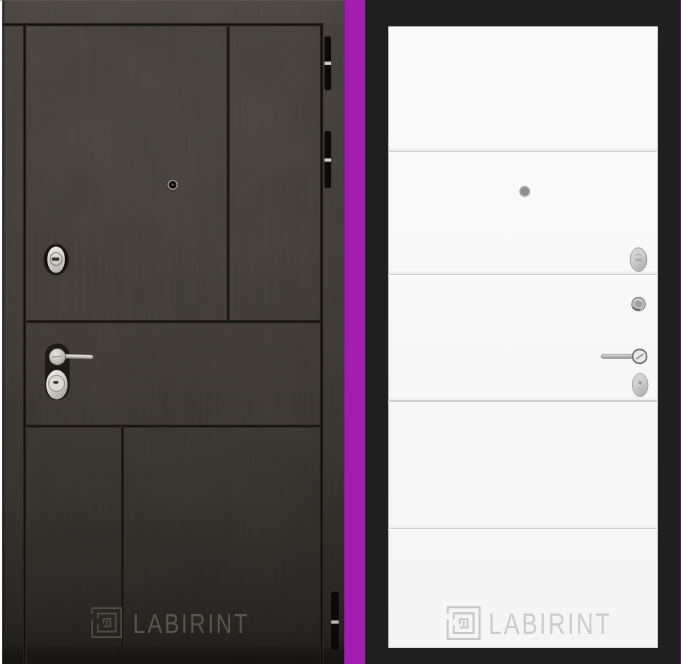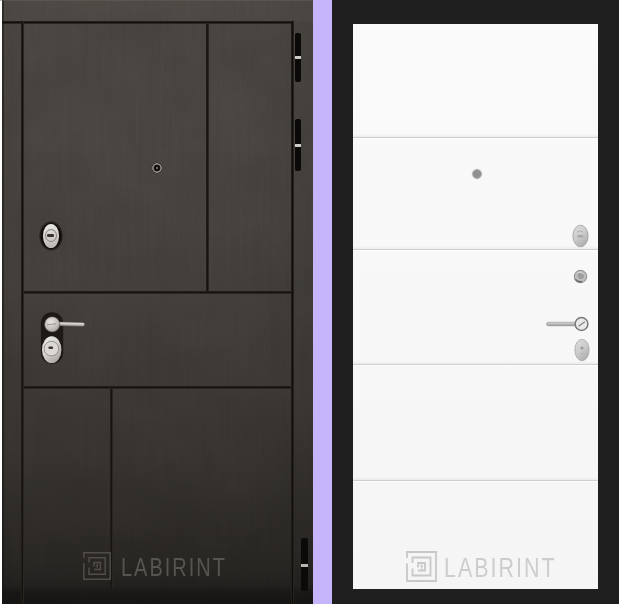--- a/index.html
+++ b/index.html
@@ -1,16 +1,16 @@
 <!DOCTYPE html>
 <html><head>
 <meta charset="utf-8">
 <style>
   html,body{margin:0;padding:0;background:#ffffff;}
-  #stage{position:relative;width:619px;height:604px;overflow:hidden;background:#c4b5fd;
+  #stage{position:relative;width:619px;height:604px;overflow:hidden;background:#a21caf;
          font-family:"Liberation Sans", sans-serif;}
   .abs{position:absolute;}
 </style>
 </head>
 <body>
 <div id="stage">
 
   <div class="abs" id="leftPanel" style="left:0;top:0;width:313px;height:604px;background:#46403a;overflow:hidden;">
 
     <svg class="abs" style="left:0;top:0;" width="313" height="604" viewBox="0 0 313 604">

